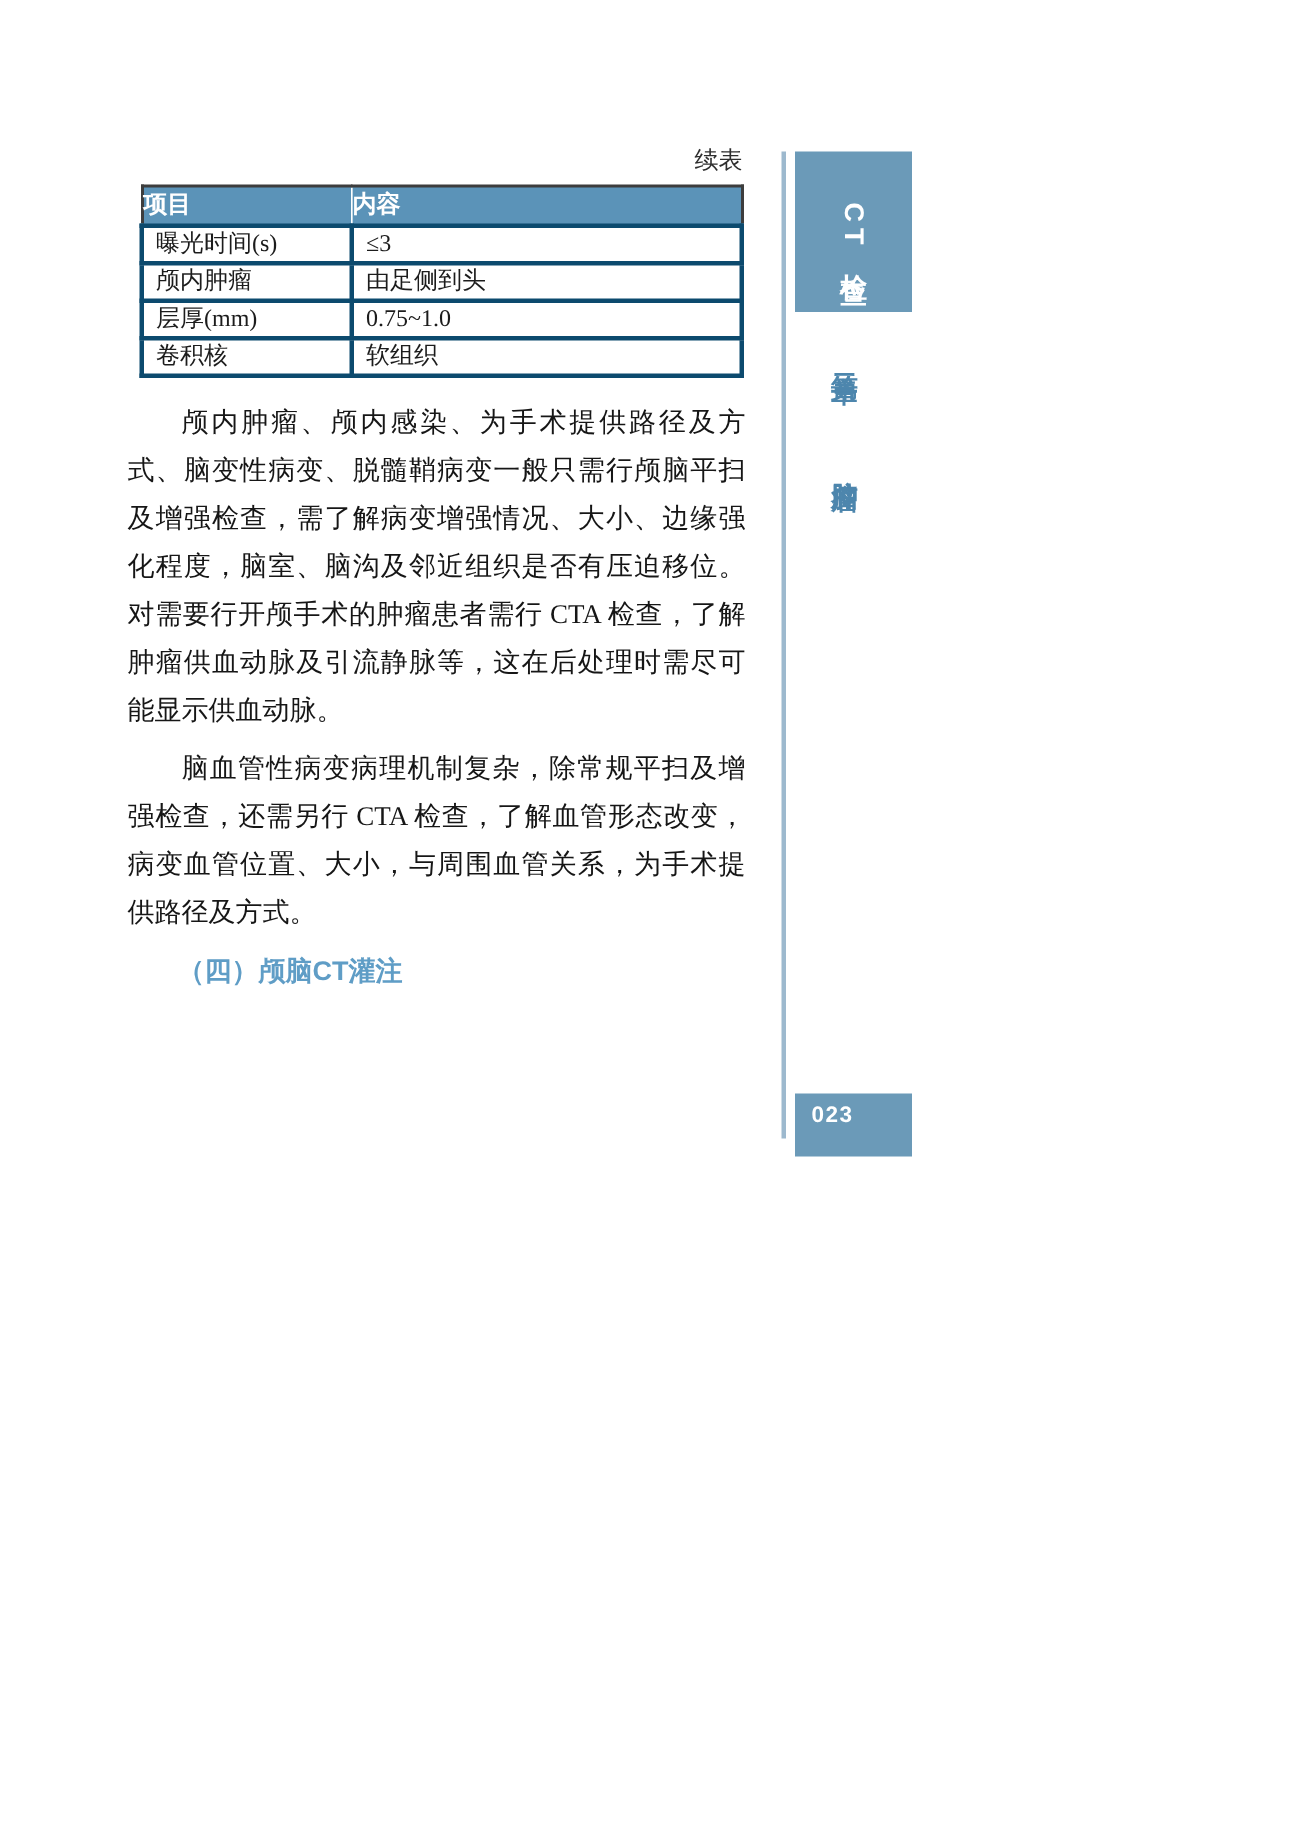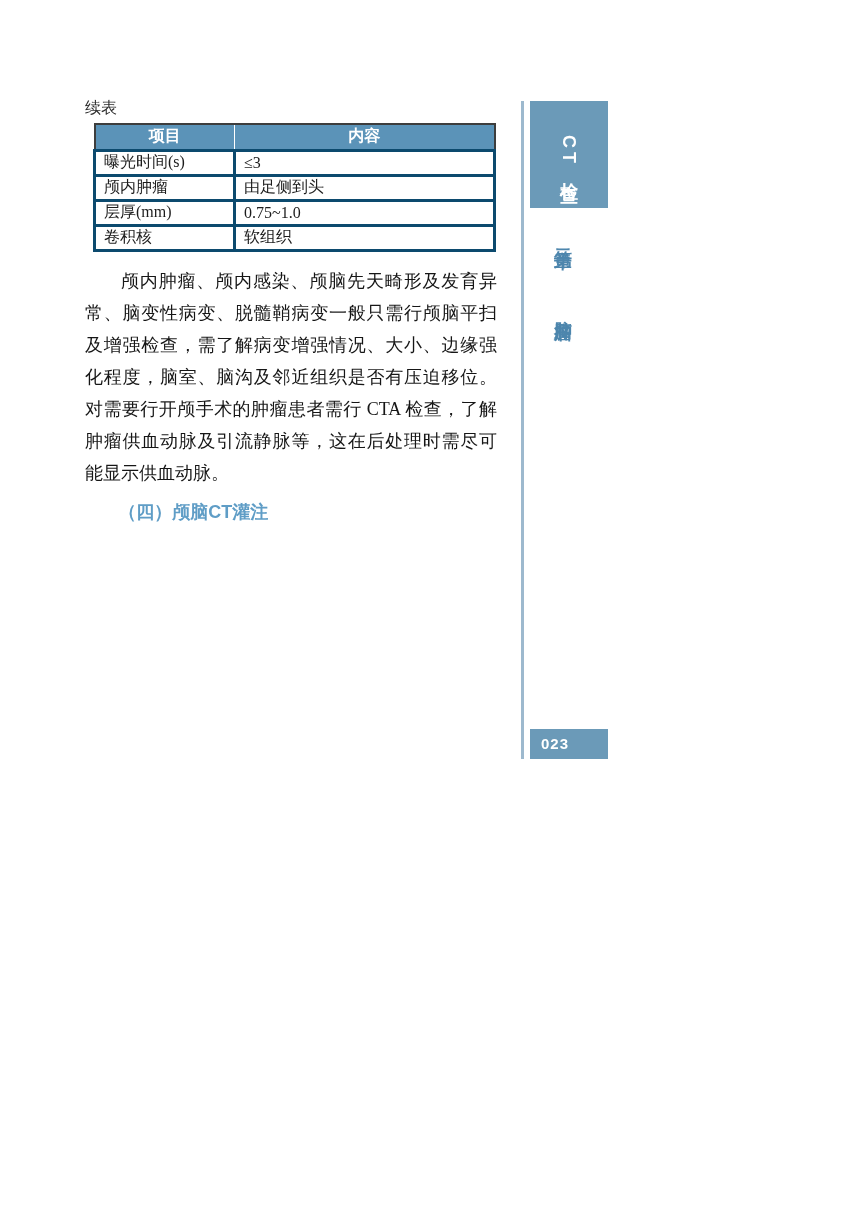--- a/index.html
+++ b/index.html
@@ -14,21 +14,21 @@
   }
 
   
   .main {
     position: absolute;
     left: 85px;
     top: 99px;
     width: 412px;
   }
   .cont-label {
-    text-align: left;
+    text-align: right;
     font-size: 16px;
     line-height: 18px;
     color: #2e2e2e;
     margin: 0 2px 6px 0;
     font-family: "Liberation Serif", serif;
   }
   table.spec {
     border-collapse: collapse;
     width: 403px;
     margin: 0 1px 13px 8px;
@@ -36,21 +36,21 @@
     table-layout: fixed;
   }
   table.spec col.c1 { width: 140px; }
   table.spec th {
     background: #5b93b8;
     color: #ffffff;
     font-family: "Liberation Sans", sans-serif;
     font-weight: bold;
     font-size: 16px;
     height: 26px;
-    text-align: center;
+    text-align: left;
     border-bottom: 1px solid #3d3d3d;
   }
   table.spec th:first-child { border-right: 1px solid #ffffff; }
   table.spec td {
     height: 25px;
     font-size: 16px;
     color: #1c1c1c;
     padding: 0 8px;
     border: 3px solid #0c4a6e;
     font-family: "Liberation Serif", serif;
@@ -114,21 +114,21 @@
     font-size: 18px;
     letter-spacing: 1px;
   }
   .side-chapter { top: 235px; }
   .side-chapter-title { top: 306px; }
   .side-badge {
     position: absolute;
     left: 530px;
     top: 729px;
     width: 78px;
-    height: 30px;
+    height: 42px;
     background: #6b9ab8;
     color: #ffffff;
     font-family: "Liberation Sans", sans-serif;
     font-weight: bold;
     font-size: 15px;
     line-height: 30px;
     padding-left: 11px;
     letter-spacing: 1px;
   }
 </style>
@@ -165,22 +165,23 @@
           <td>层厚(mm)</td>
           <td>0.75~1.0</td>
         </tr>
         <tr>
           <td>卷积核</td>
           <td>软组织</td>
         </tr>
       </tbody>
     </table>
 
-    <p class="para">颅内肿瘤、颅内感染、颅脑先天畸形及发育异常、脑变性病变、脱髓鞘病变一般只需行颅脑平扫及增强检查，需了解病变增强情况、大小、边缘强化程度，脑室、脑沟及邻近组织是否有压迫移位。对需要行开颅手术的肿瘤患者需行 CTA 检查，了解肿瘤供血动脉及引流静脉等，这在后处理时需尽可能显示供血动脉。</p>
-
+    <p class="para">颅内肿瘤、颅内感染、为手术提供路径及方式、脑变性病变、脱髓鞘病变一般只需行颅脑平扫及增强检查，需了解病变增强情况、大小、边缘强化程度，脑室、脑沟及邻近组织是否有压迫移位。对需要行开颅手术的肿瘤患者需行 CTA 检查，了解肿瘤供血动脉及引流静脉等，这在后处理时需尽可能显示供血动脉。</p>
+
+    <p class="para">脑血管性病变病理机制复杂，除常规平扫及增强检查，还需另行 CTA 检查，了解血管形态改变，病变血管位置、大小，与周围血管关系，为手术提供路径及方式。</p>
 
     <div class="sec-heading">（四）颅脑CT灌注</div>
 
 
   </div>
 
   <div class="side-line"></div>
 
   <div class="side-tab">
     <span>CT检查</span>

